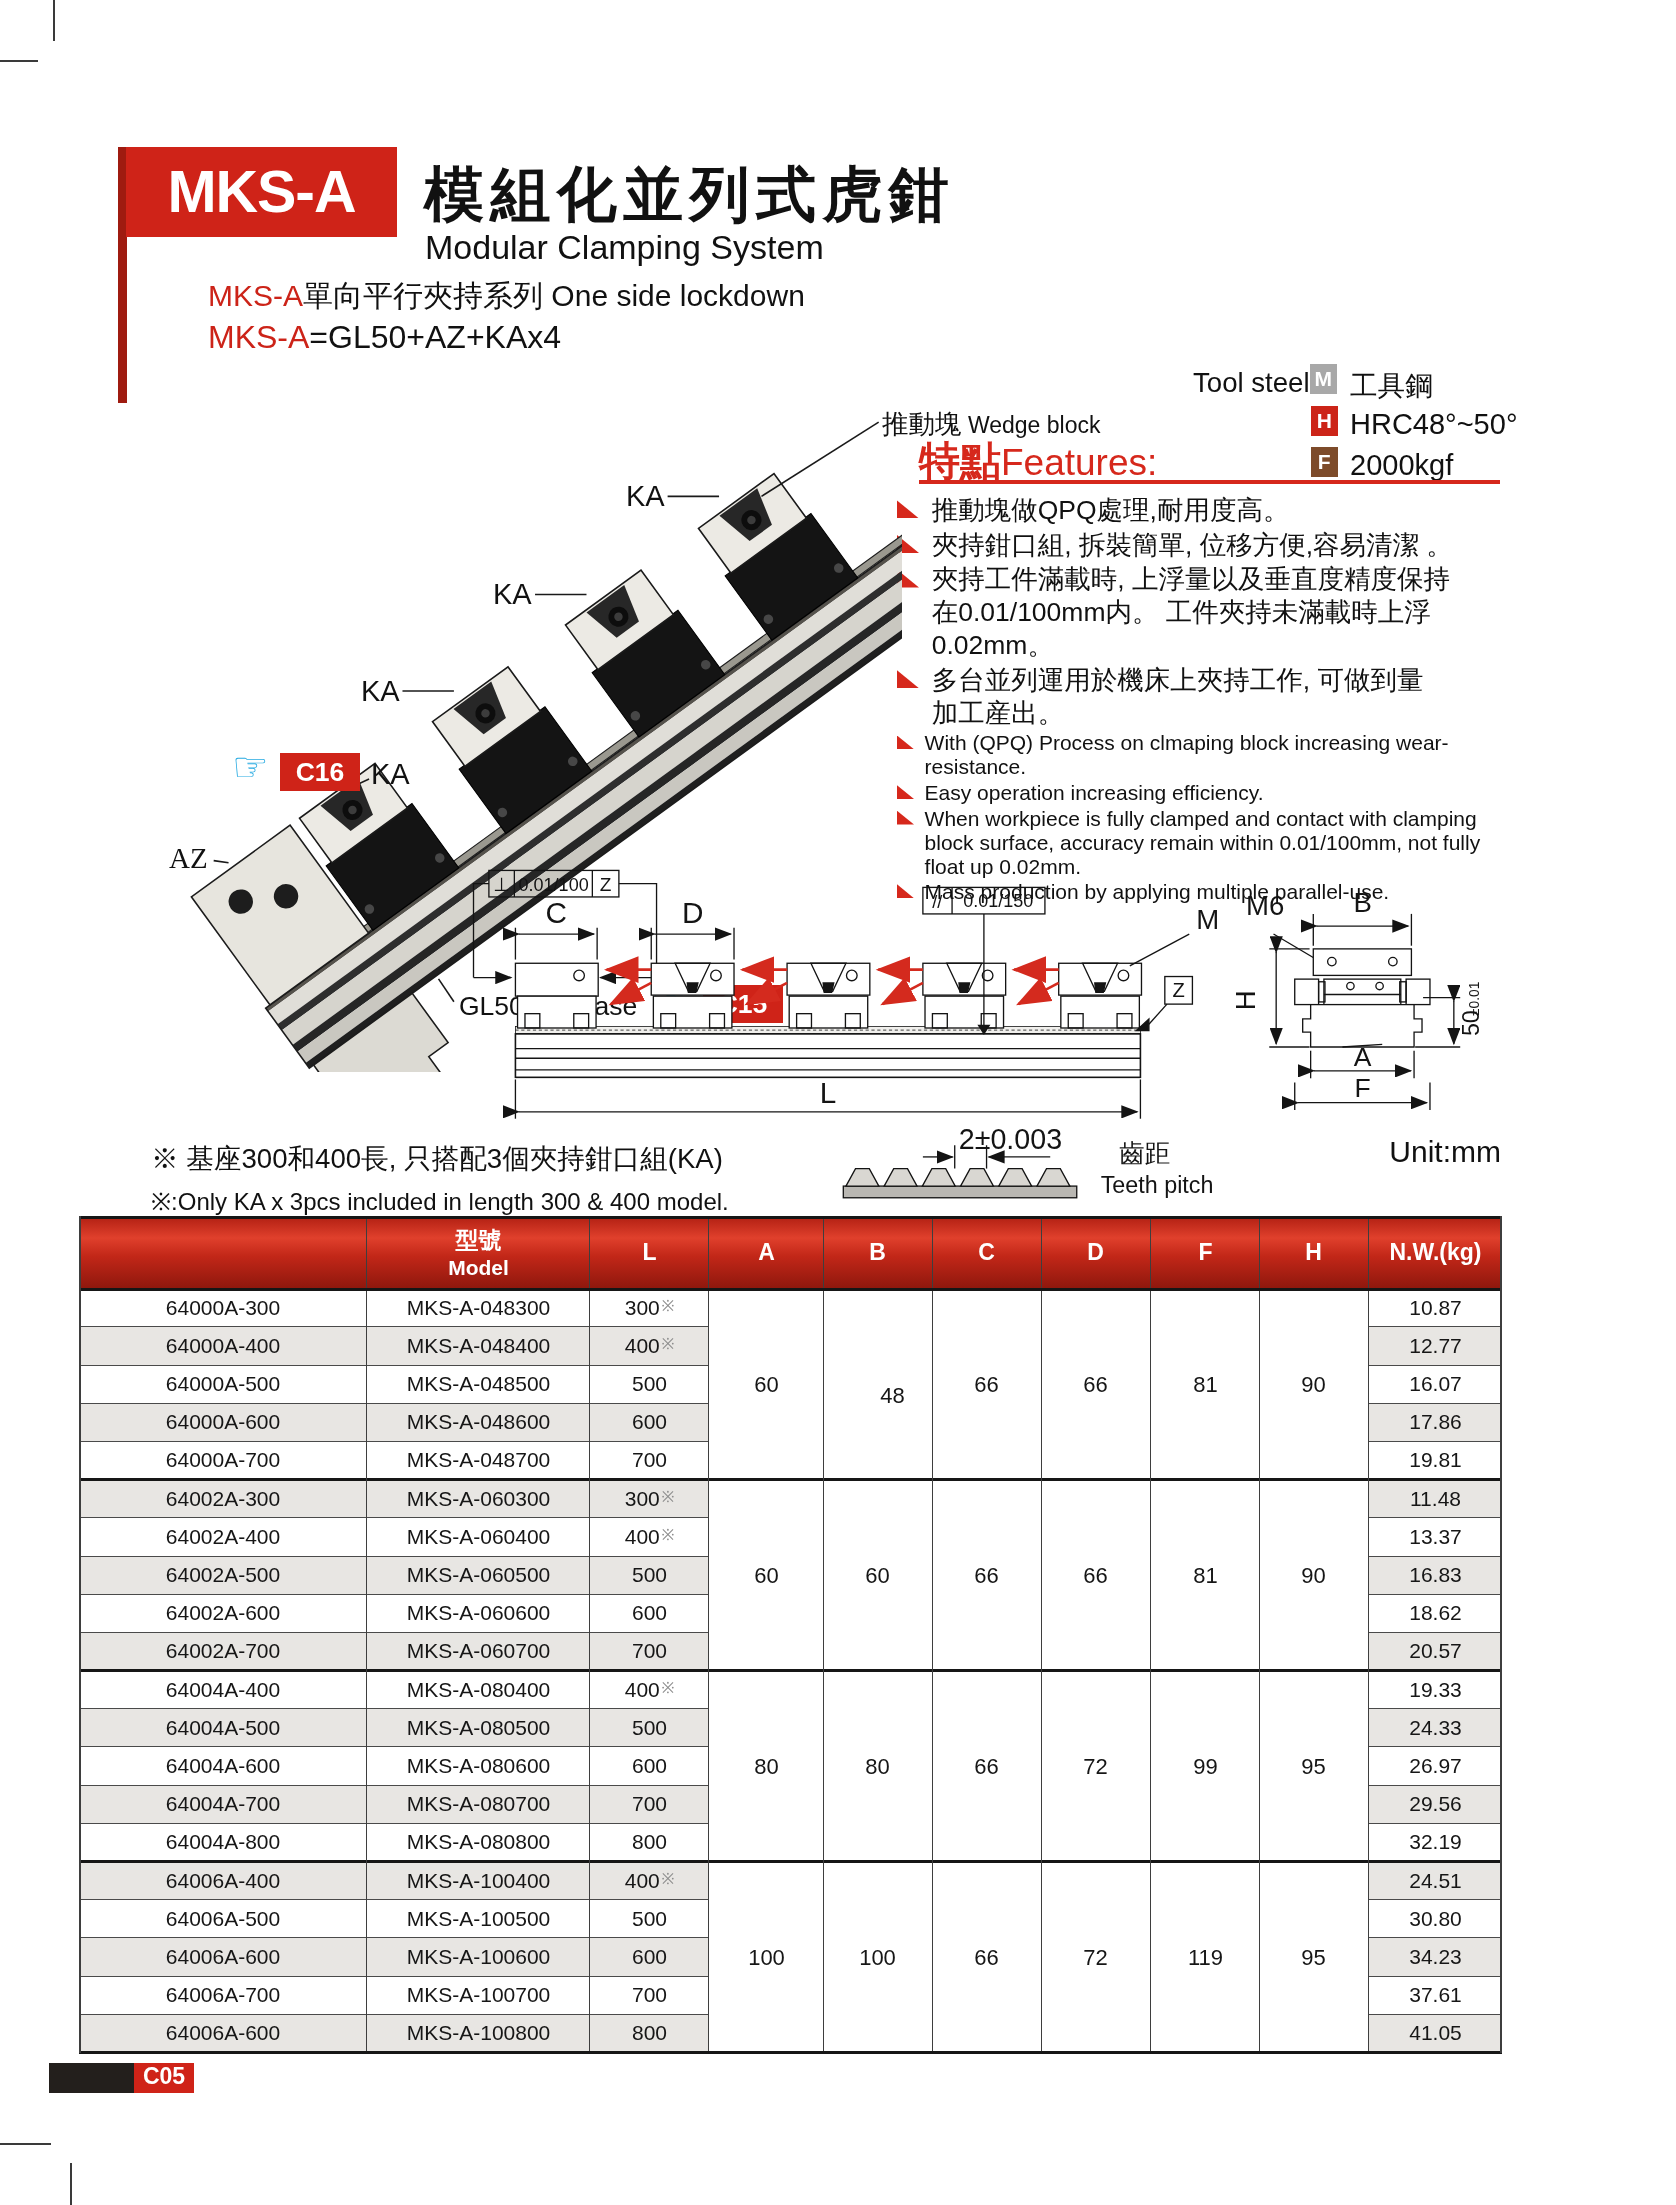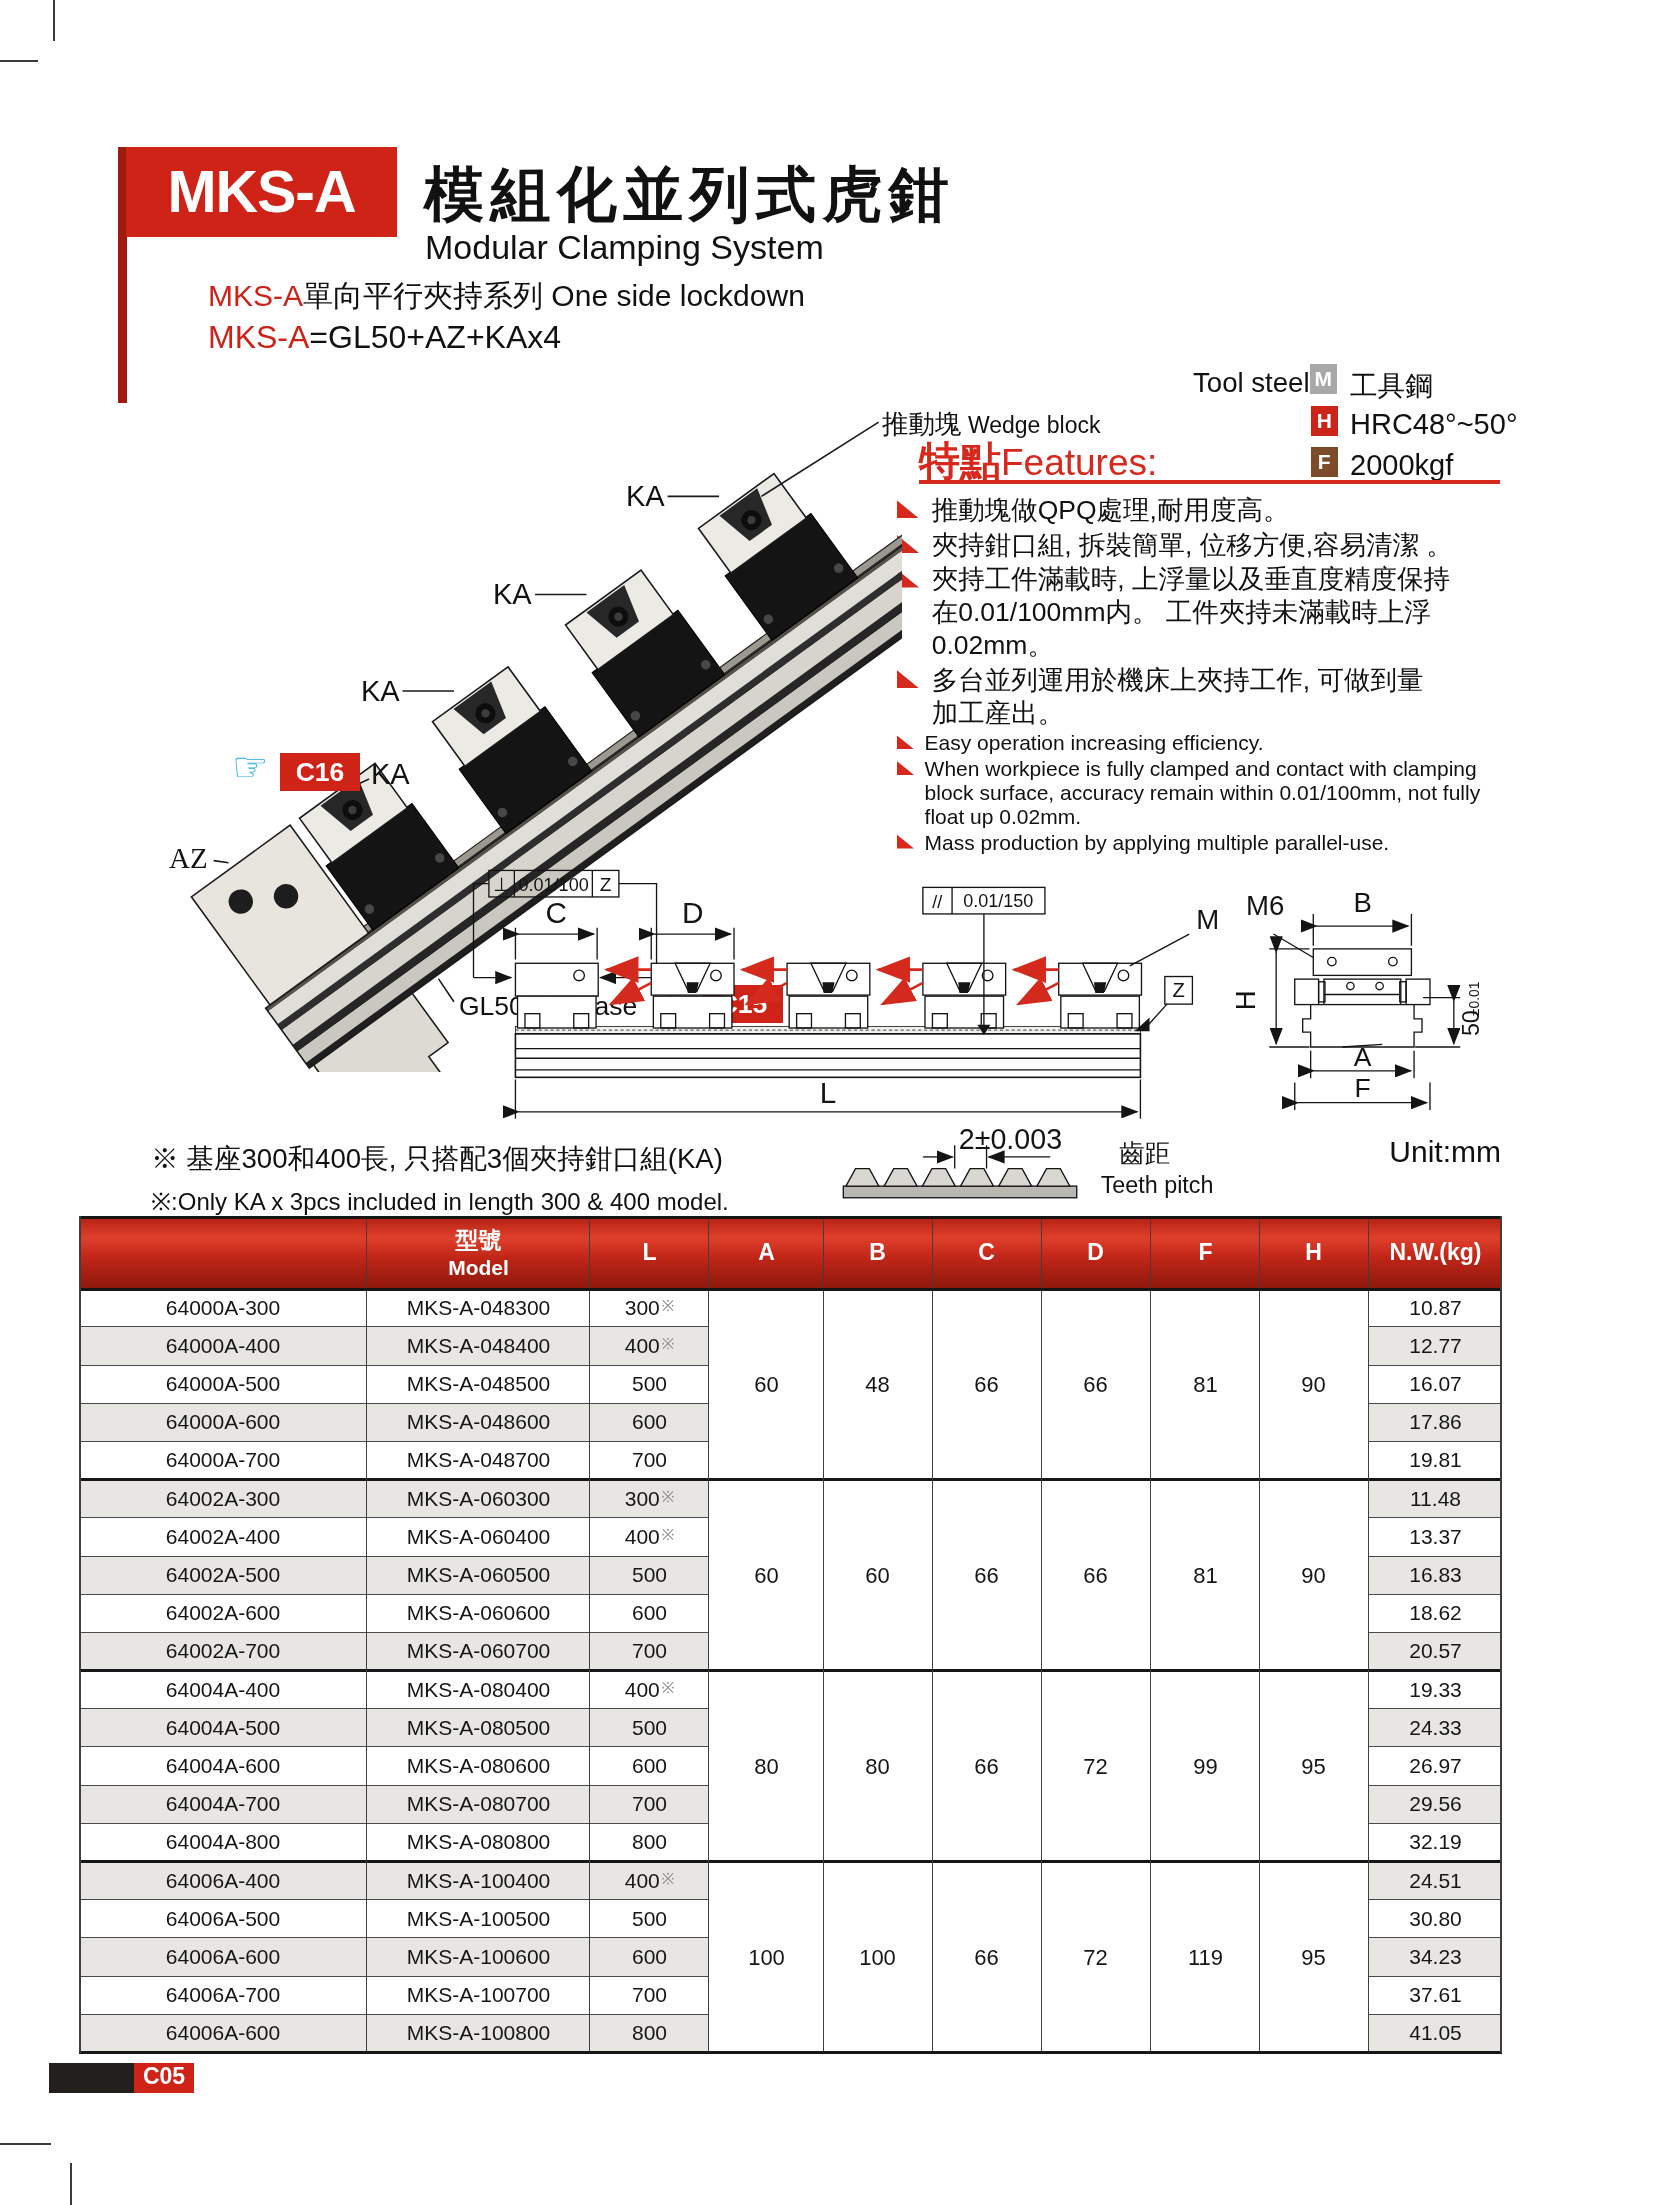--- a/index.html
+++ b/index.html
@@ -132,20 +132,27 @@
       <div class="feat zh">
         <span class="tri"></span>
         <div>
           <div class="nw">多台並列運用於機床上夾持工作, 可做到量</div>
           <div class="nw">加工産出。</div>
         </div>
       </div>
       <div class="feat en">
         <span class="tri"></span>
         <div>
+          <div class="nw">With (QPQ) Process on clmaping block increasing wear-</div>
+          <div class="nw"> resistance.</div>
+        </div>
+      </div>
+      <div class="feat en">
+        <span class="tri"></span>
+        <div>
           <div class="nw">Easy operation increasing efficiency.</div>
         </div>
       </div>
       <div class="feat en">
         <span class="tri"></span>
         <div>
           <div class="nw">When workpiece is fully clamped and contact with clamping</div>
           <div class="nw">block surface, accuracy remain within 0.01/100mm, not fully</div>
           <div class="nw">float up 0.02mm.</div>
         </div>
@@ -499,21 +506,21 @@
       <div class="hline" style="left: 1290px; top: 187px; width: 133px; height: 1.1px;"></div>
       <div class="td" style="left: 0px; top: 225px; width: 288px; height: 38px;">64000A-700</div>
       <div class="td" style="left: 288px; top: 225px; width: 223px; height: 38px;">MKS-A-048700</div>
       <div class="td" style="left: 511px; top: 225px; width: 119px; height: 38px;">
         <span>700</span>
       </div>
       <div class="td" style="left: 1290px; top: 225px; width: 133px; height: 38px;">19.81</div>
       <div class="hline" style="left: 0px; top: 225px; width: 630px; height: 1.1px;"></div>
       <div class="hline" style="left: 1290px; top: 225px; width: 133px; height: 1.1px;"></div>
       <div class="mergeval" style="left: 630px; top: 73px; width: 115px; height: 191px;">60</div>
-      <div class="mergeval" style="left: 744px; top: 73px; width: 109px; height: 191px;">48</div>
+      <div class="mergeval" style="left: 744px; top: 84px; width: 109px; height: 191px; padding-left: 15px;">48</div>
       <div class="mergeval" style="left: 853px; top: 73px; width: 109px; height: 191px;">66</div>
       <div class="mergeval" style="left: 962px; top: 73px; width: 109px; height: 191px;">66</div>
       <div class="mergeval" style="left: 1072px; top: 73px; width: 109px; height: 191px;">81</div>
       <div class="mergeval" style="left: 1180px; top: 73px; width: 109px; height: 191px;">90</div>
       <div class="stripe" style="left: 0px; top: 264px; width: 630px; height: 38px;"></div>
       <div class="stripe" style="left: 1290px; top: 264px; width: 133px; height: 38px;"></div>
       <div class="td" style="left: 0px; top: 264px; width: 288px; height: 38px;">64002A-300</div>
       <div class="td" style="left: 288px; top: 264px; width: 223px; height: 38px;">MKS-A-060300</div>
       <div class="td" style="left: 511px; top: 264px; width: 119px; height: 38px;">
         <span>300</span>

